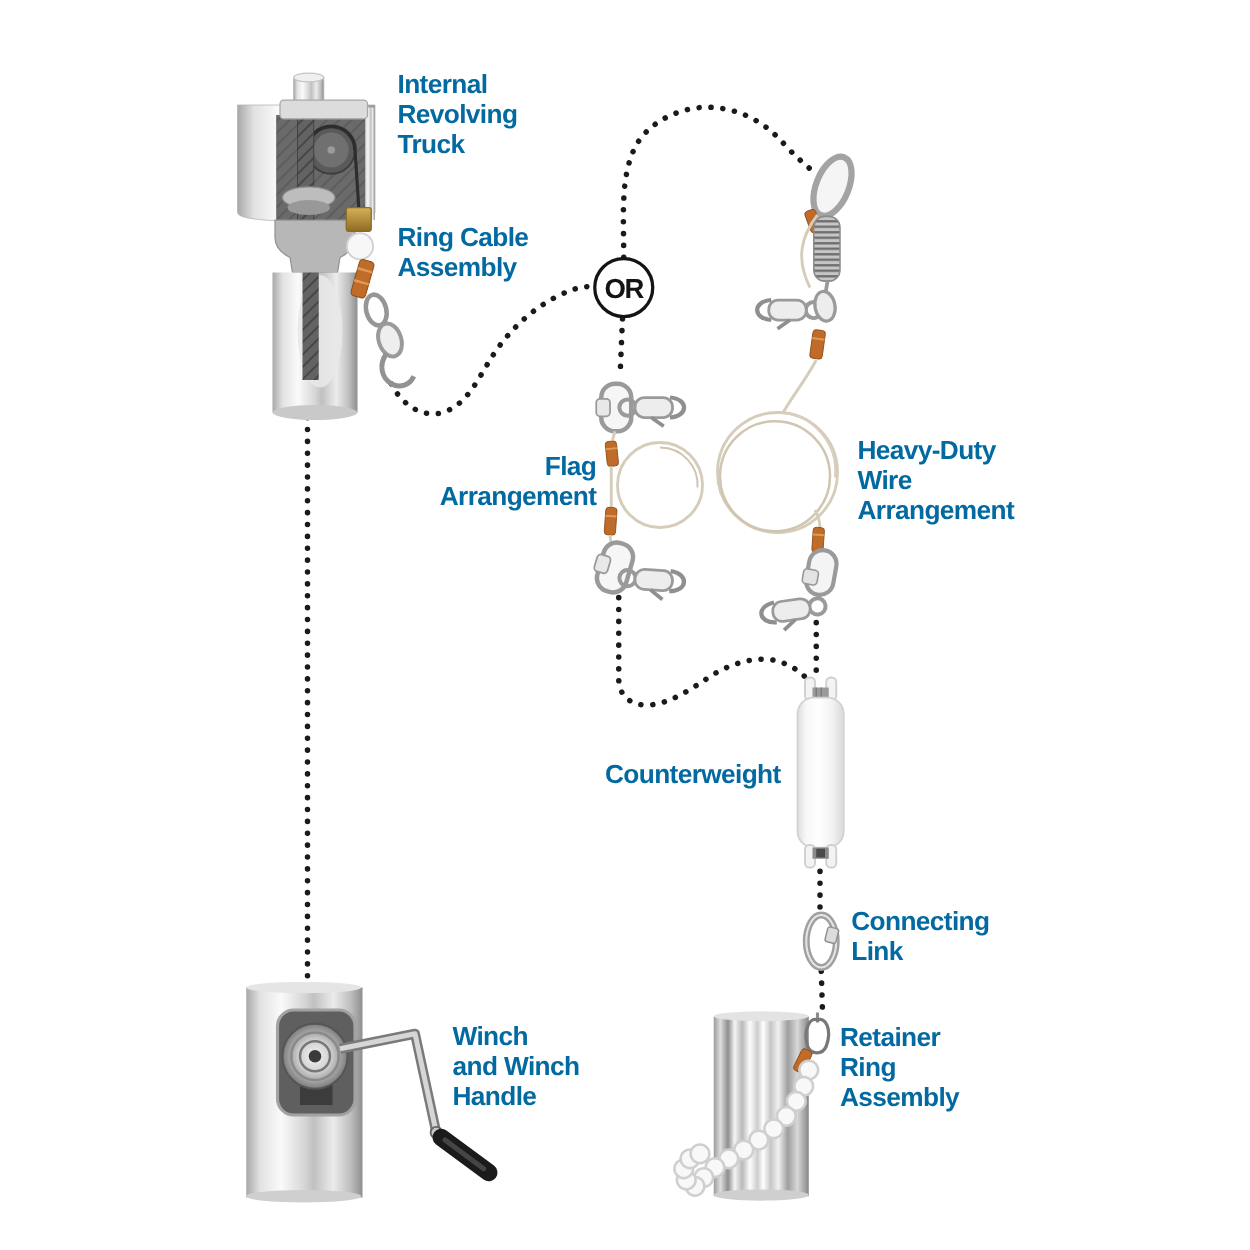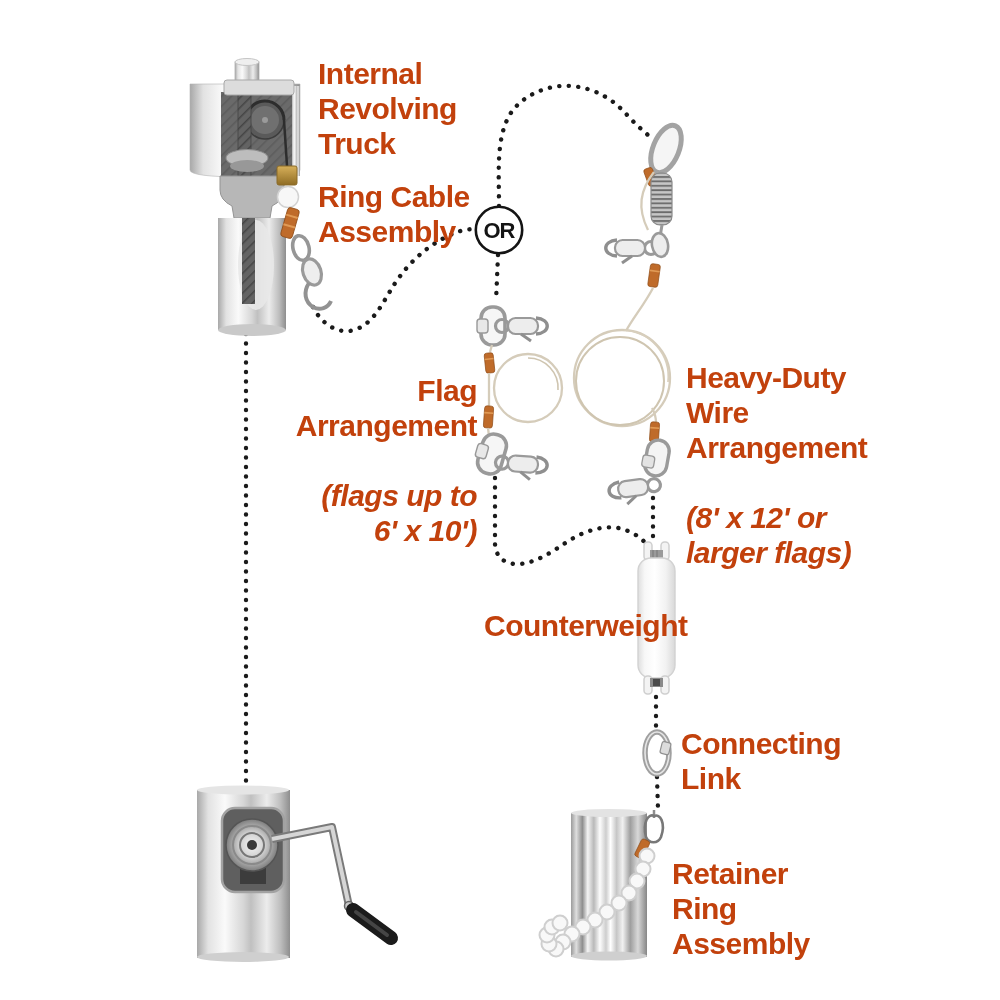--- a/index.html
+++ b/index.html
@@ -2,22 +2,22 @@
 <html><head>
 <meta charset="utf-8">
 <style>
   html,body{margin:0;padding:0;background:#fff;}
   .stage{
     position:relative;width:1000px;height:1000px;background:#ffffff;
     font-family:"Liberation Sans","DejaVu Sans",sans-serif;overflow:hidden;
   }
   .stage svg{position:absolute;left:0;top:0;}
   .lbl{
-    position:absolute;color:#c2410c;font-weight:bold;font-size:30px;
-    line-height:35px;letter-spacing:-0.5px;white-space:pre-line;
+    position:absolute;color:#0369a1;font-weight:bold;font-size:21px;
+    line-height:24px;letter-spacing:-0.5px;white-space:pre-line;
   }
   .lbl .it{font-style:italic;}
   .lbl.right{text-align:right;}
   svg text{
     font-family:"Liberation Sans","DejaVu Sans",sans-serif;
     font-weight:bold;letter-spacing:-1px;
   }
 </style>
 </head>
 <body>
@@ -259,32 +259,31 @@
 
 <div class="lbl" style="left:318px;top:56px">Internal
 Revolving
 Truck</div>
 <div class="lbl" style="left:318px;top:179px">Ring Cable
 Assembly</div>
 
 <div class="lbl right" style="right:523px;top:338px">
   <div>Flag
 Arrangement</div>
-  <div class="it">(flags up to
-6' x 10')</div>
 </div>
 
 <div class="lbl" style="left:686px;top:325px">
   <div>Heavy-Duty
 Wire
 Arrangement</div>
-  <div class="it">(8' x 12' or
-larger flags)</div>
 </div>
 
 <div class="lbl" style="left:681px;top:726px">Connecting
 Link</div>
 <div class="lbl" style="left:484px;top:608px">Counterweight</div>
-<div class="lbl" style="left:672px;top:856px">Retainer
+<div class="lbl" style="left:672px;top:819px">Retainer
 Ring
 Assembly</div>
+<div class="lbl" style="left:362px;top:818px">Winch
+and Winch
+Handle</div>
 
 </div>
 
 </body></html>

